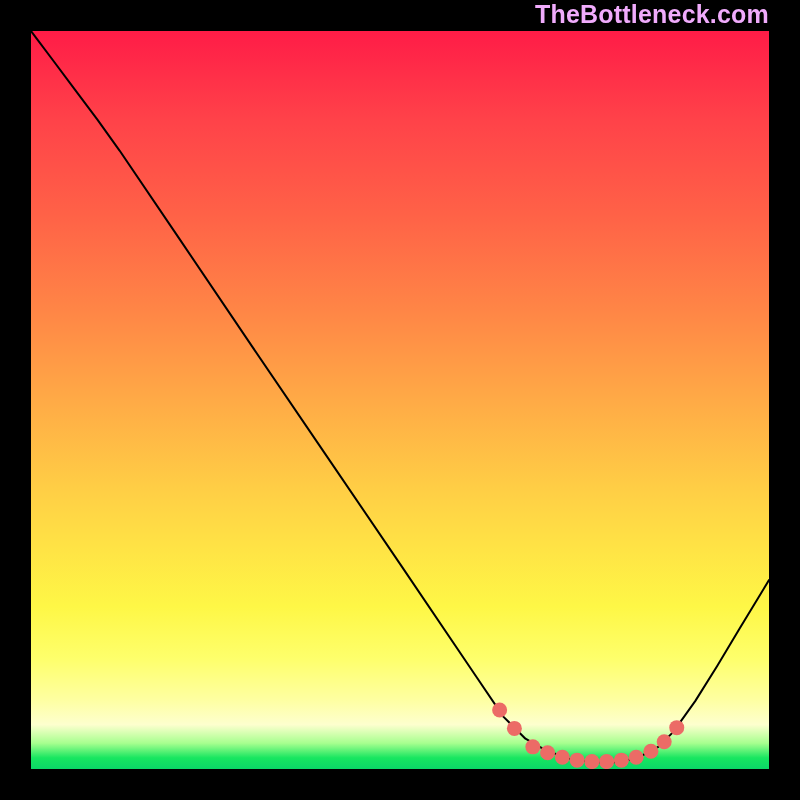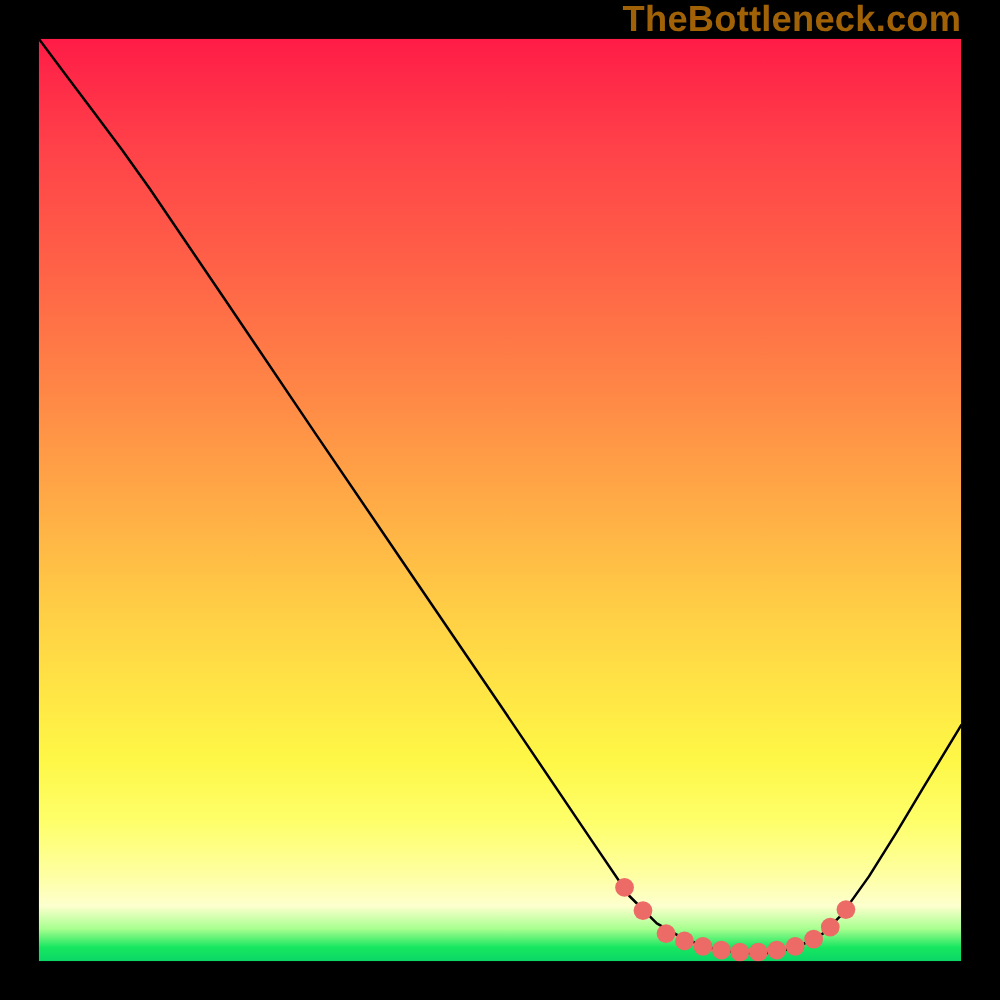--- a/index.html
+++ b/index.html
@@ -22,23 +22,23 @@
     position: absolute;
     left: 31px;
     top: 31px;
     width: 738px;
     height: 738px;
   }
   .watermark {
     position: absolute;
     top: 0px;
     right: 31px;
-    color: #a16207;
+    color: #f0abfc;
     font-family: Arial, Helvetica, sans-serif;
-    font-size: 29px;
+    font-size: 25px;
     font-weight: 600;
     letter-spacing: 0.2px;
     user-select: none;
   }
   svg {
     display: block;
   }
 </style>
 </head>
 <body>

